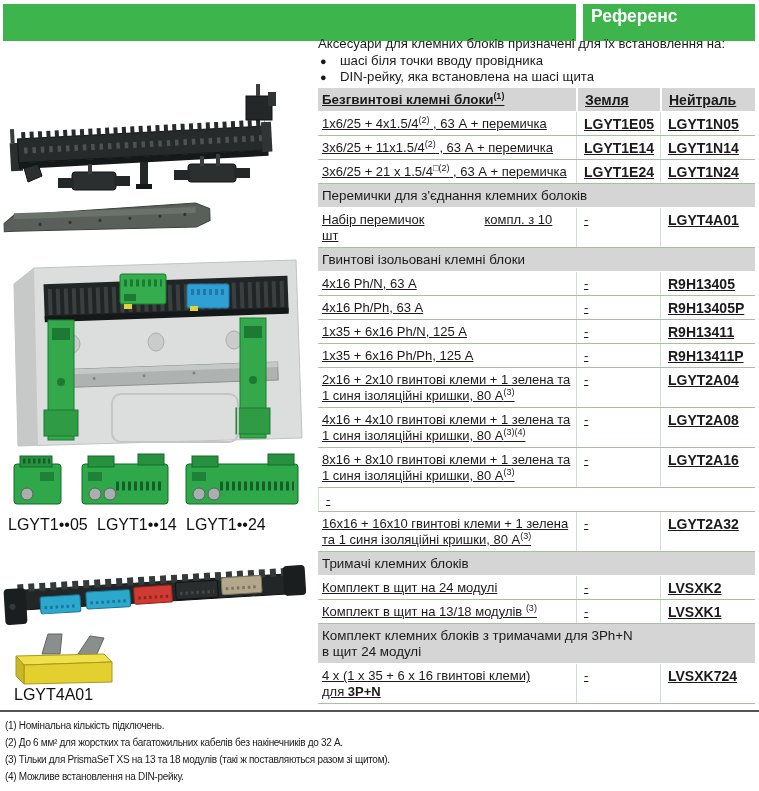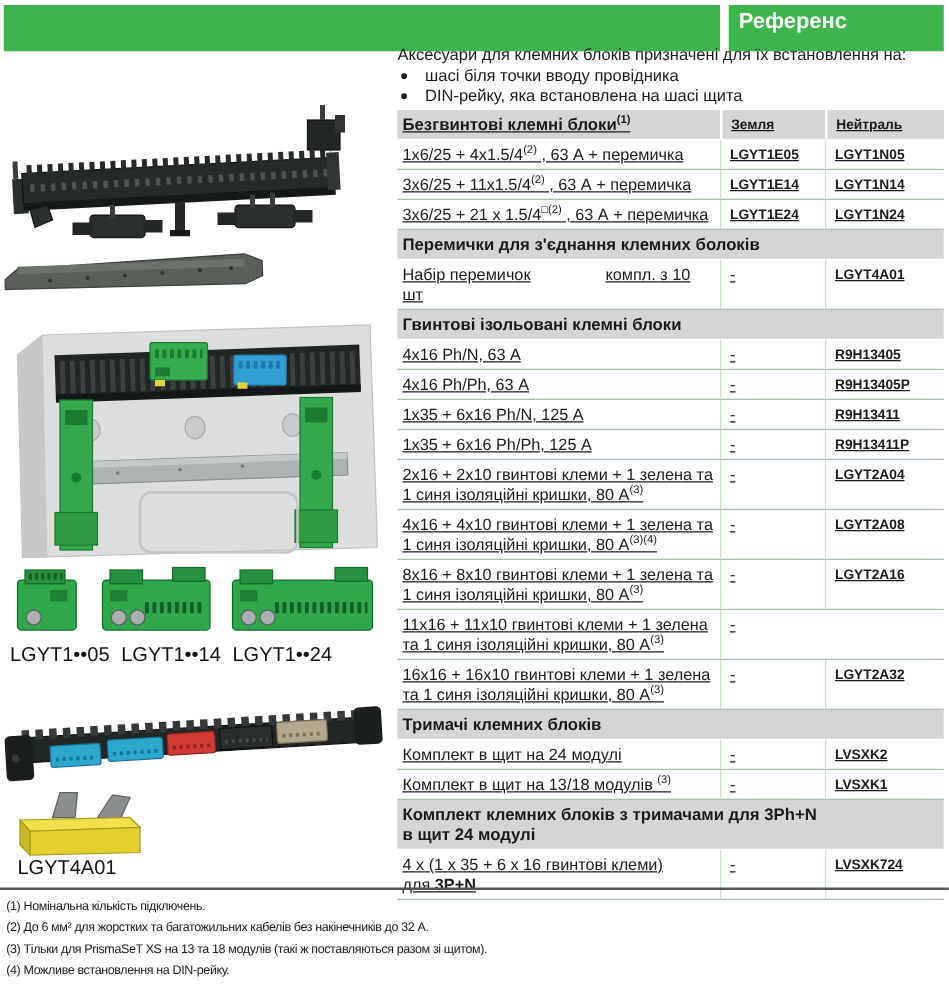--- a/index.html
+++ b/index.html
@@ -14,26 +14,26 @@
   .greenbar .seg2{flex:1;background:#3eb44c;color:#fff;font-weight:bold;
     font-size:17.5px;line-height:25px;padding-left:8px;}
   
   .intro{position:absolute;left:318px;top:36px;width:440px;font-size:13.2px;line-height:16.5px;}
   .intro .li{display:flex;}
   .intro .dot{width:20px;text-align:left;padding-left:2px;font-size:11px;line-height:16.5px;}
   
   .reftable{position:absolute;left:318px;top:88px;width:437px;font-size:13px;line-height:16px;}
   .trow{display:grid;grid-template-columns:258px 84px 95px;border-bottom:1px solid #a9bda9;background:#fff;text-decoration:underline;}
   .trow .c1{padding:4px 5px 3px 4px;}
-  .trow .c2,.trow .c3{border-left:1px solid #c9e2c9;padding:4px 0 3px 7px;font-weight:bold;font-size:11px;}
+  .trow .c2,.trow .c3{border-left:1px solid #c9e2c9;padding:4px 0 3px 7px;font-weight:bold;font-size:14px;}
   .trow .c2.dash{font-weight:normal;font-size:13px;}
   .thead{background:#d5d5d5;border-bottom:1px solid #fff;}
   .thead .c1{font-weight:bold;font-size:13.4px;}
   .thead .c2,.thead .c3{border-left:2px solid #fff;background:#d5d5d5;}
-  .tsec{background:#d5d5d5;font-weight:bold;font-size:13.4px;padding:4px 5px 3px 4px;
+  .tsec{background:#d5d5d5;font-weight:normal;font-size:13.4px;padding:4px 5px 3px 4px;
     border-bottom:1px solid #fff;}
   sup{font-size:9px;line-height:0;vertical-align:super;}
   .blk{display:block;}
   .jnote{margin-left:60px;}
   .b{font-weight:bold;}
   
   .imgabs{position:absolute;}
   .plabel{position:absolute;font-size:16px;color:#111;}
   
   .divider{position:absolute;top:710px;left:0;width:759px;border-top:2px solid #555;}
@@ -283,21 +283,20 @@
     <div class="c1"><span>4x16 + 4x10 гвинтові клеми + 1 зелена та 1 синя ізоляційні кришки, 80 А</span><sup>(3)(4)</sup></div>
     <div class="c2 dash">-</div>
     <div class="c3">LGYT2A08</div>
   </div>
   <div class="trow">
     <div class="c1"><span>8x16 + 8x10 гвинтові клеми + 1 зелена та 1 синя ізоляційні кришки, 80 А</span><sup>(3)</sup></div>
     <div class="c2 dash">-</div>
     <div class="c3">LGYT2A16</div>
   </div>
   <div class="trow">
-    <div class="c1"><span>11x16 + 11x10 гвинтові клеми + 1 зелена та 1 синя ізоляційні кришки, 80 А</span><sup>(3)</sup></div>
     <div class="c2 dash">-</div>
   </div>
   <div class="trow">
     <div class="c1"><span>16x16 + 16x10 гвинтові клеми + 1 зелена та 1 синя ізоляційні кришки, 80 А</span><sup>(3)</sup></div>
     <div class="c2 dash">-</div>
     <div class="c3">LGYT2A32</div>
   </div>
 
   <div class="tsec">Тримачі клемних блоків</div>
 

